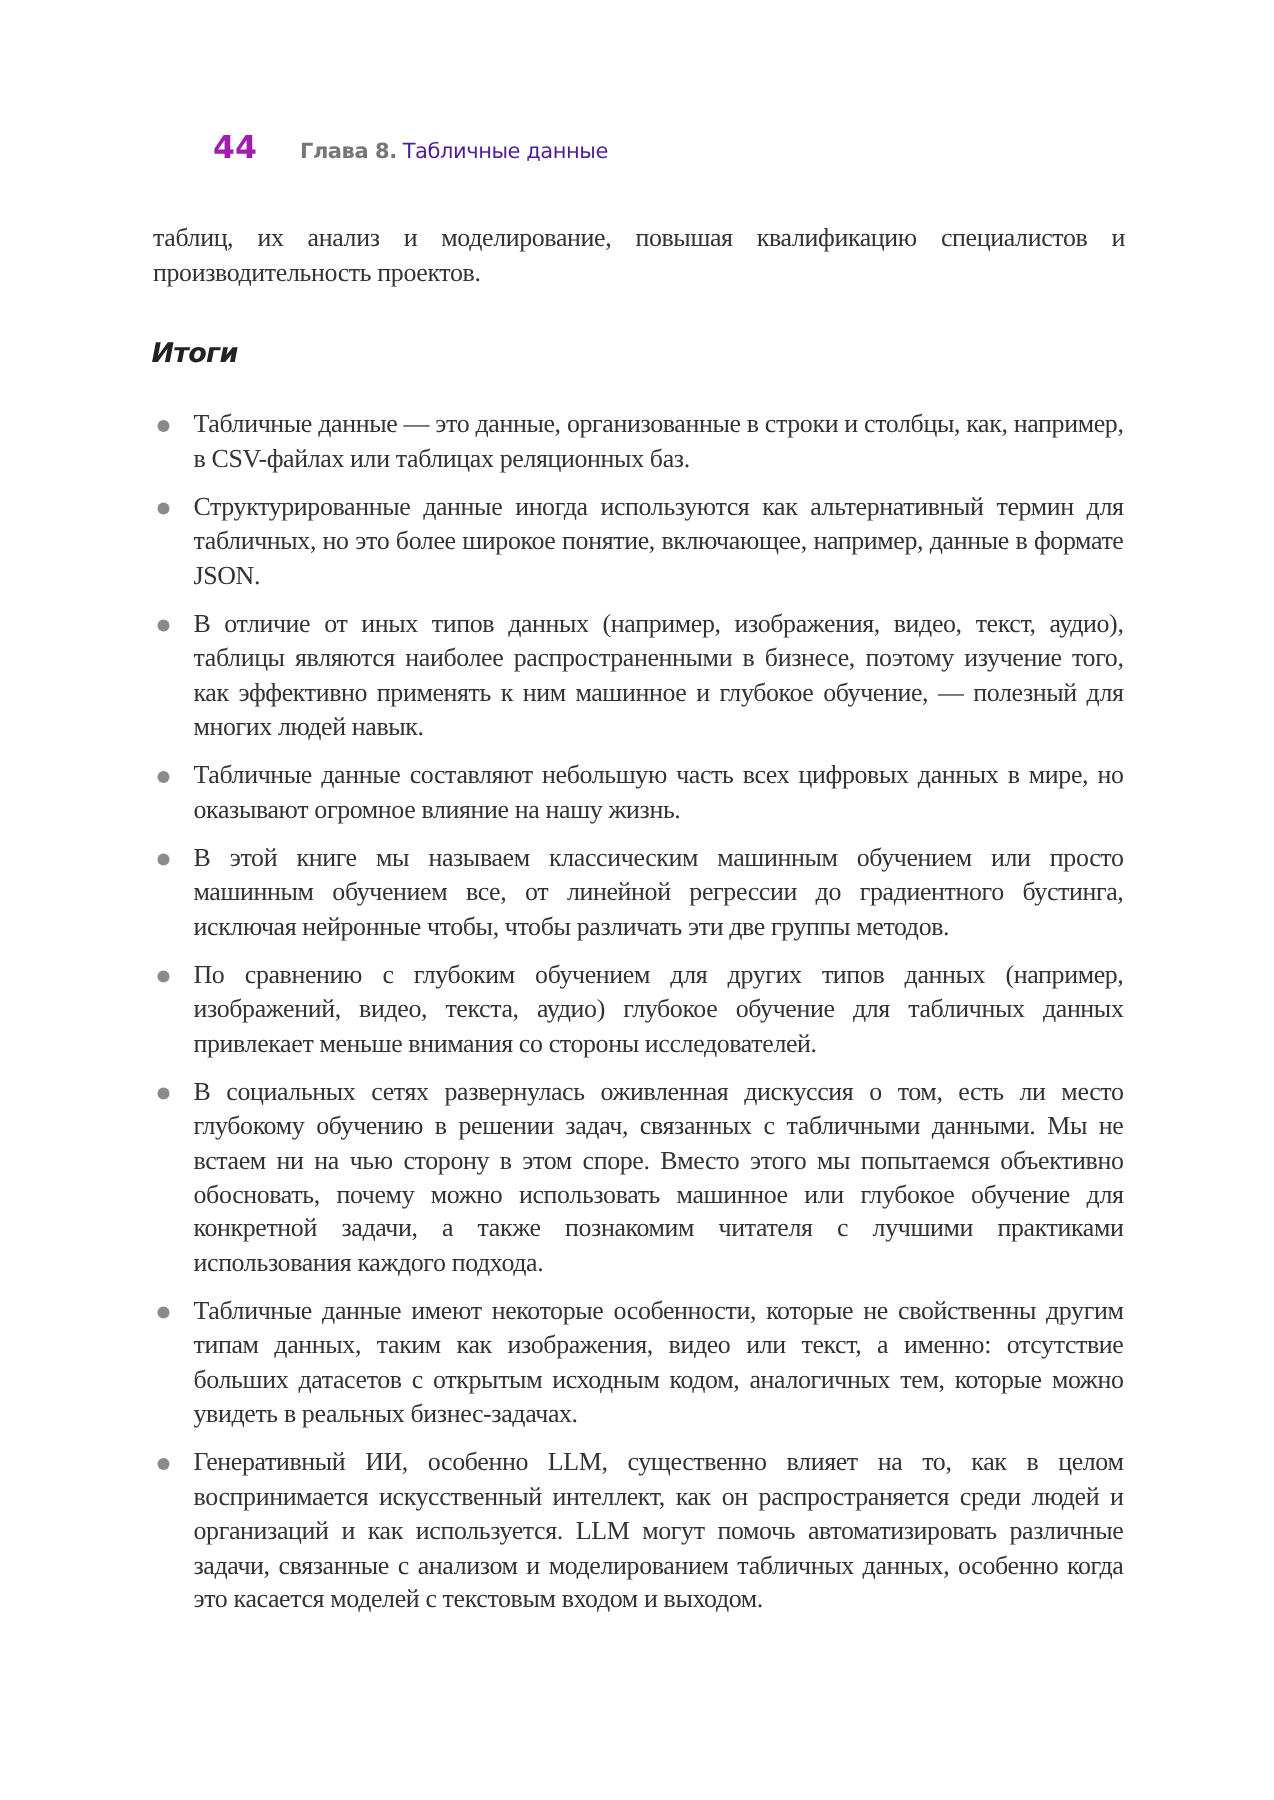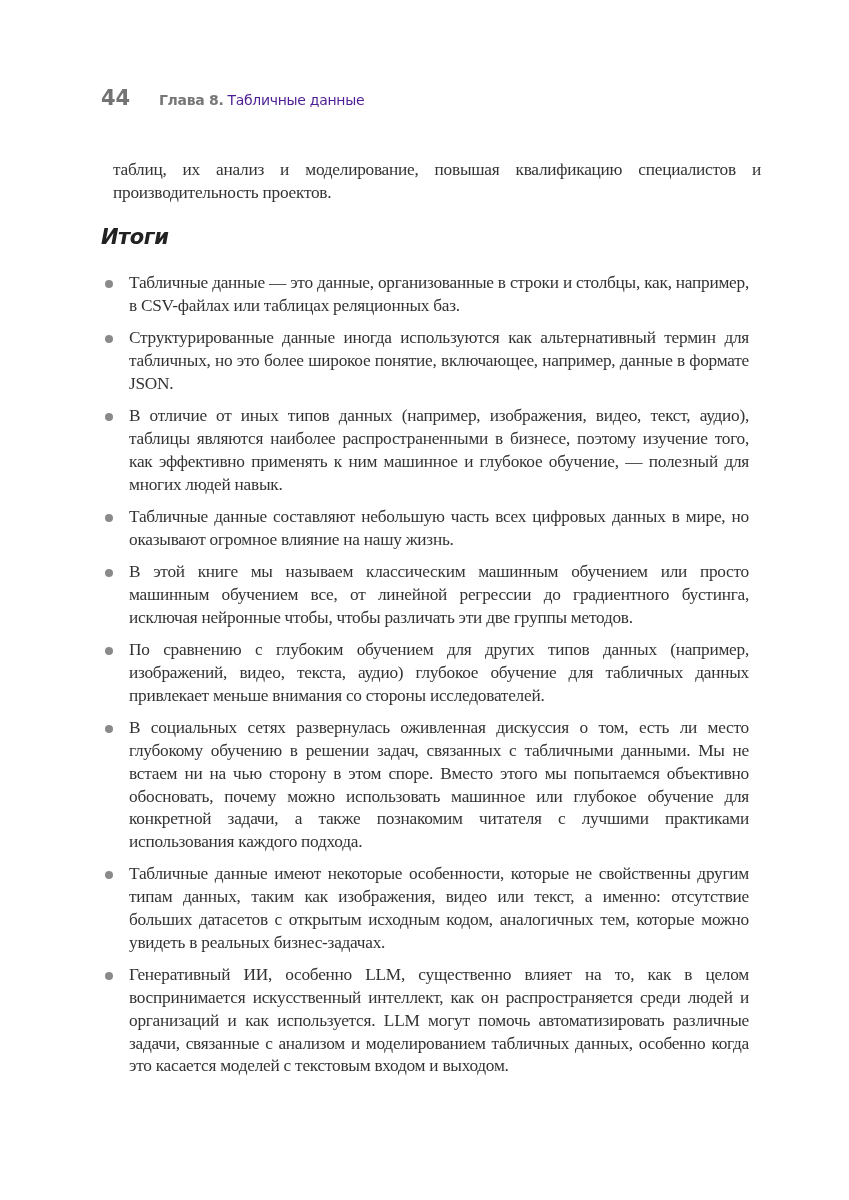--- a/index.html
+++ b/index.html
@@ -3,38 +3,38 @@
   <meta charset="utf-8">
   <style>
     html, body { margin: 0; padding: 0; background: #ffffff; }
     body { width: 849px; height: 1200px; position: relative; overflow: hidden; }
     .page-header {
       position: absolute; left: 101px; top: 86px;
       font-family: "DejaVu Sans", sans-serif;
       display: flex; align-items: baseline;
     }
     .page-number {
-      font-weight: bold; font-size: 21px; color: #737373; width: 58px;
+      font-weight: bold; font-size: 21px; color: #a21caf; width: 58px; margin-left: 41px;
     }
     .chapter-label {
       font-weight: bold; font-size: 14px; color: #777777; letter-spacing: -0.3px;
     }
     .chapter-title {
       font-size: 14px; color: #4c1d95; letter-spacing: -0.3px; margin-left: 4px;
     }
     .body-text {
       position: absolute; left: 101px; width: 648px;
       font-family: "Liberation Serif", serif; font-size: 17.3px; line-height: 22.8px;
       color: #333333; text-align: justify; letter-spacing: -0.25px;
     }
     .intro { top: 147px; }
     .section-heading {
       position: absolute; left: 101px; top: 225px;
       font-family: "DejaVu Sans", sans-serif; font-weight: bold; font-style: italic;
-      font-size: 21px; color: #222222; margin: 0; letter-spacing: -0.5px;
+      font-size: 18px; color: #222222; margin: 0; letter-spacing: -0.5px;
     }
     .summary-list {
       position: absolute; left: 101px; top: 272px; width: 648px;
       margin: 0; padding: 0; list-style: none;
       font-family: "Liberation Serif", serif; font-size: 17.3px; line-height: 22.8px;
       color: #333333; letter-spacing: -0.25px;
     }
     .summary-list li {
       position: relative; padding-left: 28px; margin-bottom: 9.6px; text-align: justify;
     }
@@ -46,21 +46,21 @@
   </style>
 </head>
 <body>
 
 <div class="page-header">
   <span class="page-number">44</span>
   <span class="chapter-label">Глава 8.</span>
   <span class="chapter-title">Табличные данные</span>
 </div>
 
-<p class="body-text intro" style="margin:12px;">таблиц, их анализ и моделирование, повышая квалификацию специалистов и производительность проектов.</p>
+<p class="body-text intro" style="margin:1px;">таблиц, их анализ и моделирование, повышая квалификацию специалистов и производительность проектов.</p>
 
 <h2 class="section-heading">Итоги</h2>
 
 <ul class="summary-list">
   <li><span class="bullet"></span><span>Табличные данные — это данные, организованные в строки и столбцы, как, например, в CSV-файлах или таблицах реляционных баз.</span></li>
   <li><span class="bullet"></span><span>Структурированные данные иногда используются как альтернативный термин для табличных, но это более широкое понятие, включающее, например, данные в формате JSON.</span></li>
   <li><span class="bullet"></span><span>В отличие от иных типов данных (например, изображения, видео, текст, аудио), таблицы являются наиболее распространенными в бизнесе, поэтому изучение того, как эффективно применять к ним машинное и глубокое обучение, — полезный для многих людей навык.</span></li>
   <li><span class="bullet"></span><span>Табличные данные составляют небольшую часть всех цифровых данных в мире, но оказывают огромное влияние на нашу жизнь.</span></li>
   <li><span class="bullet"></span><span>В этой книге мы называем </span><span class="em">классическим машинным обучением</span><span> или просто </span><span class="em">машинным обучением</span><span> все, от линейной регрессии до градиентного бустинга, исключая нейронные чтобы, чтобы различать эти две группы методов.</span></li>
   <li><span class="bullet"></span><span>По сравнению с глубоким обучением для других типов данных (например, изображений, видео, текста, аудио) глубокое обучение для табличных данных привлекает меньше внимания со стороны исследователей.</span></li>

